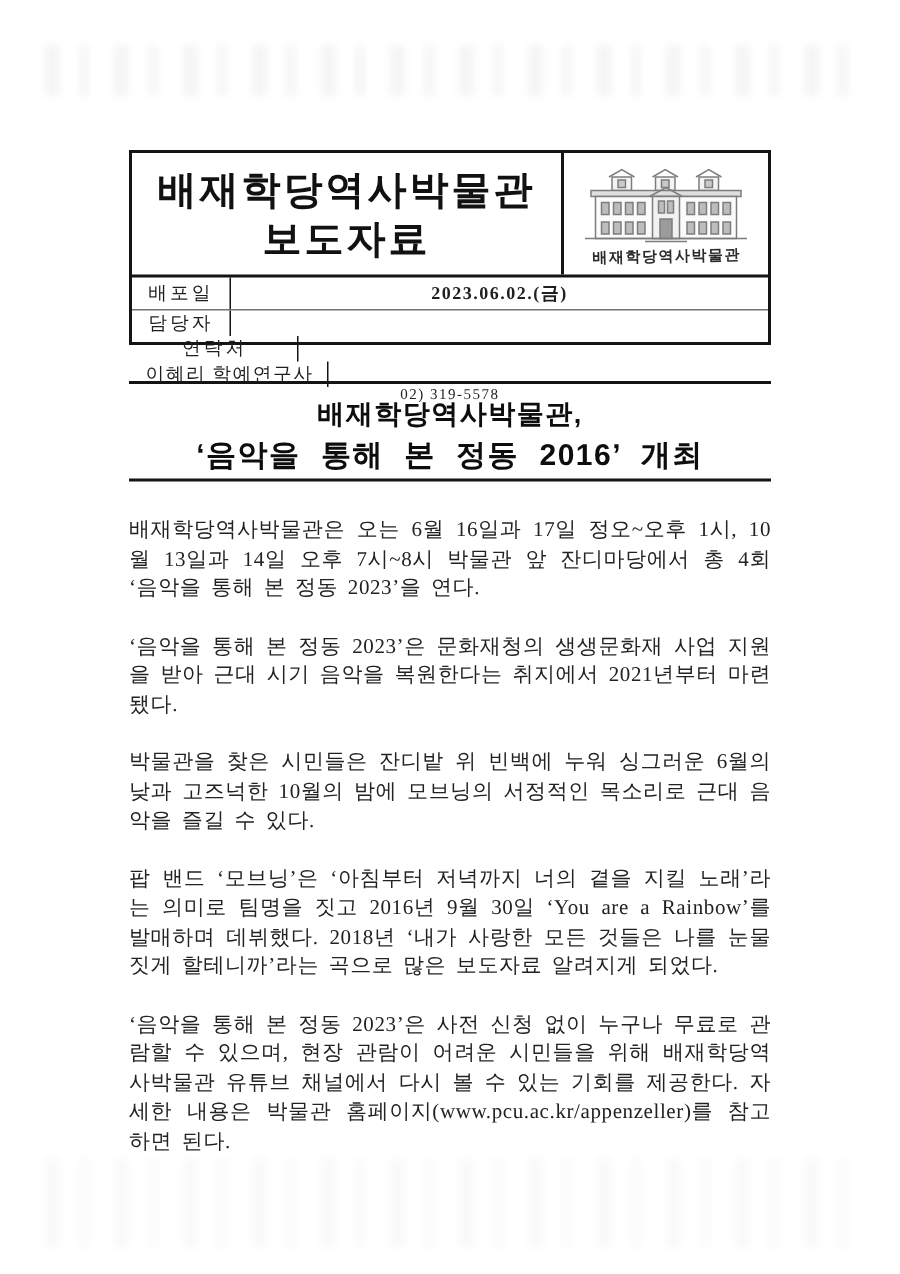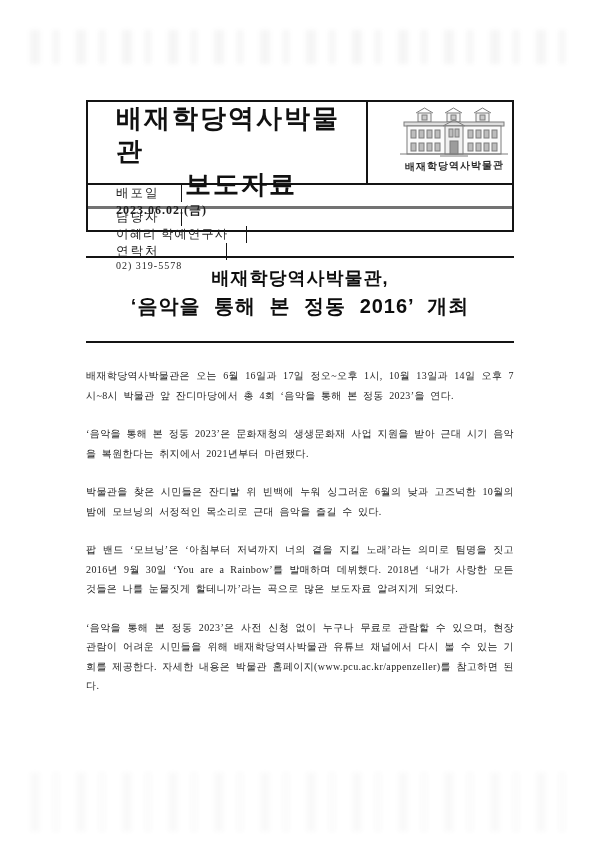--- a/index.html
+++ b/index.html
@@ -26,59 +26,59 @@
 
   .content{width:428px;margin:0 auto;}
 
   
   .press-table{
     margin-top:100px;
     border:2px solid #141414;
   }
   .pt-row{display:flex;}
   .pt-row-top{height:81px;border-bottom:2px solid #141414;}
-  .cell{display:flex;align-items:center;justify-content:flex-start;margin-left:28px;}
+  .cell{display:flex;align-items:center;justify-content:center;}
   .cell-title{
     width:286px;border-right:2px solid #141414;
     flex-direction:column;
     font-weight:bold;font-size:26px;line-height:33px;
     letter-spacing:2px;color:#111;
   }
   .cell-logo{flex:1;flex-direction:column;padding-top:4px;}
   .logo-caption{
     font-size:10px;font-weight:bold;letter-spacing:1px;color:#2b2b2b;
     transform:rotate(-1.2deg);margin-top:1px;
     font-family:"Liberation Serif","DejaVu Serif",serif;
   }
-  .pt-row-mid{height:21px;border-bottom:3px solid #737373;flex-direction:column;}
+  .pt-row-mid{height:21px;border-bottom:1px solid #737373;}
   .pt-row-bot{height:21px;flex-direction:column;}
   .cell-label{width:65px;border-right:1px solid #141414;font-size:12.5px;letter-spacing:2px;}
   .cell-date{flex:1;font-size:12px;letter-spacing:1px;font-weight:bold;}
   .cell-mgr{width:130px;border-right:1px solid #141414;font-size:12.5px;letter-spacing:1px;}
   .cell-contact{width:110px;border-right:1px solid #141414;font-size:12.5px;letter-spacing:2px;}
   .cell-phone{flex:1;font-size:10px;letter-spacing:1px;}
 
   
   .headline{
     margin-top:24px;
     border-top:2px solid #141414;
     border-bottom:2px solid #141414;
-    padding:7px 0 20px 0;
+    padding:7px 0 0 0;
     text-align:center;
     font-family:"Liberation Sans","DejaVu Sans",sans-serif;
     font-weight:bold;color:#0d0d0d;
   }
   .headline .l1{font-size:18px;line-height:26px;letter-spacing:1px;}
   .headline .l2{font-size:20px;line-height:30px;letter-spacing:1px;word-spacing:7px;}
 
   
   .body-text{margin-top:23px;}
   .body-text p{
     margin:0 0 19px 0;
-    font-size:10px;line-height:19.5px;
+    font-size:14px;line-height:19.5px;
     letter-spacing:0.4px;word-spacing:2.5px;
     text-align:justify;
     text-align-last:left;
     color:#222;
   }
 
   
   .logo-svg{display:block;}
 </style>
 </head>
@@ -153,22 +153,22 @@
         </div>
       </div>
 
       <div class="pt-row pt-row-mid">
         <div class="cell cell-label">배포일</div>
         <div class="cell cell-date">2023.06.02.(금)</div>
       </div>
 
       <div class="pt-row pt-row-bot">
         <div class="cell cell-label">담당자</div>
+        <div class="cell cell-contact">연락처</div>
         <div class="cell cell-mgr">이혜리 학예연구사</div>
-        <div class="cell cell-contact">연락처</div>
         <div class="cell cell-phone">02) 319-5578</div>
       </div>
     </div>
 
     <div class="headline">
       <div class="l1">배재학당역사박물관,</div>
       <div class="l2">‘음악을 통해 본 정동 2016’ 개최</div>
     </div>
 
     <div class="body-text">

